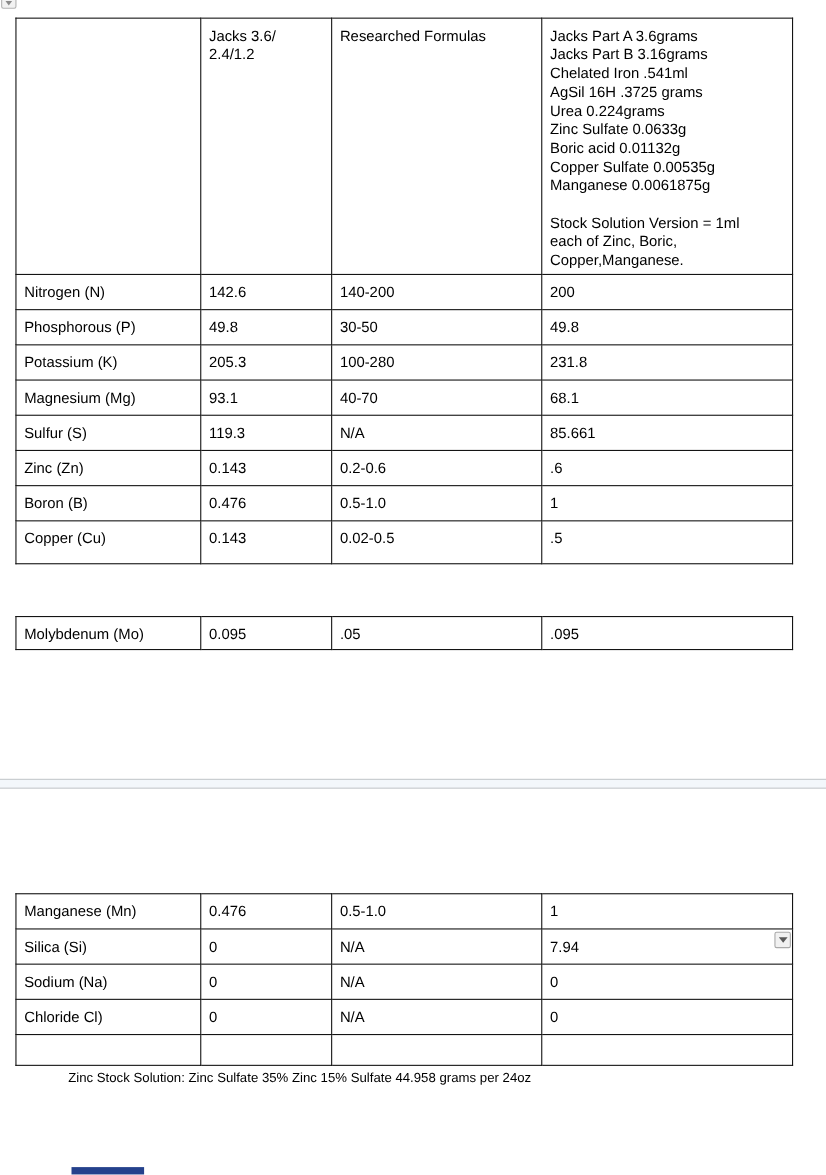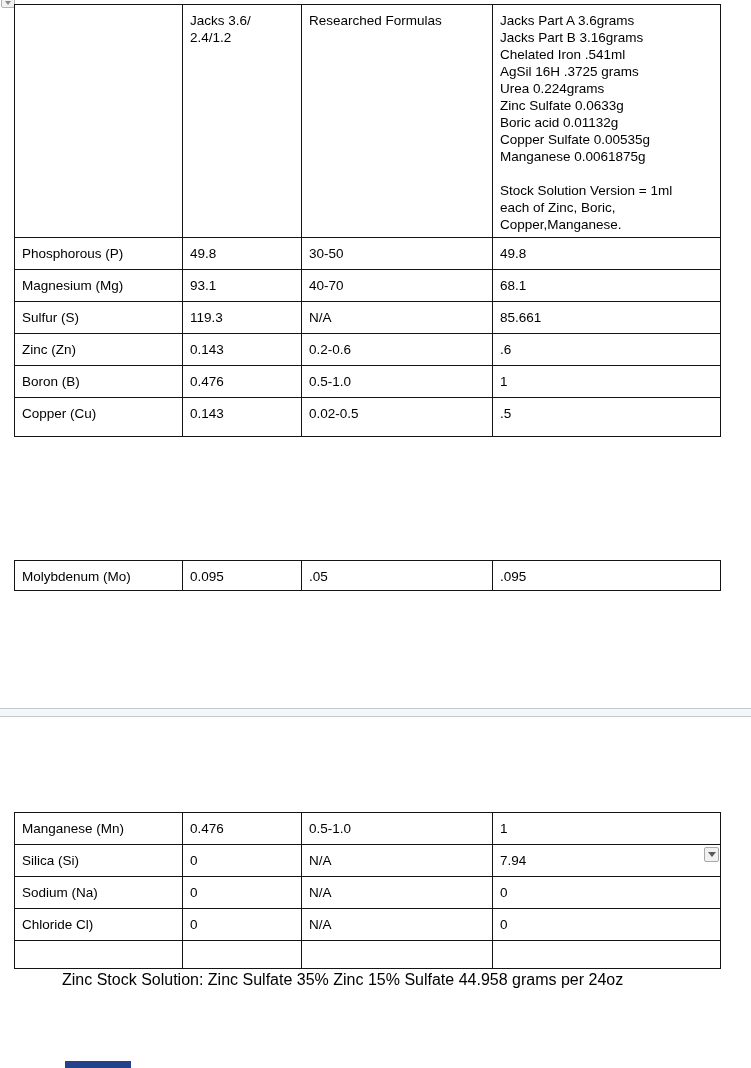--- a/index.html
+++ b/index.html
@@ -9,30 +9,30 @@
   }
   table.grid{
     position:absolute;border-collapse:collapse;table-layout:fixed;width:706px;left:14px;
     background:#fff;
   }
   table.grid td{
     border:1.5px solid #141414;vertical-align:top;
     padding:7px 4px 4px 7px;font-size:13.5px;line-height:17px;
     overflow:hidden;white-space:pre-line;
   }
-  .t1{top:4px;}
+  .t1{top:16px;}
   .t1-moly{top:560px;}
   .t2{top:812px;}
   td.hdr{padding-top:8px;}
   .page-break{
     position:absolute;left:0;top:708px;width:751px;height:7px;
     border-top:1px solid #c6c9cc;border-bottom:1px solid #c6c9cc;
   }
   .notes{
-    position:absolute;left:62px;top:969px;font-size:16px;line-height:22px;
+    position:absolute;left:62px;top:969px;font-size:12px;line-height:22px;
   }
   .dropdown-btn{
     position:absolute;left:704px;top:847px;width:13px;height:13px;
     background:#f1f1f1;border:1px solid #a9a9a9;border-radius:2px;
     display:flex;align-items:center;justify-content:center;cursor:pointer;
   }
   .dropdown-btn .arrow{
     width:0;height:0;border-left:4px solid transparent;border-right:4px solid transparent;
     border-top:5px solid #5a5a5a;
   }
@@ -79,24 +79,36 @@
 Zinc Sulfate 0.0633g
 Boric acid 0.01132g
 Copper Sulfate 0.00535g
 Manganese 0.0061875g
 
 Stock Solution Version = 1ml
 each of Zinc, Boric,
 Copper,Manganese.</td>
     </tr>
     <tr>
+      <td style="height:20px">Nitrogen (N)</td>
+      <td>142.6</td>
+      <td>140-200</td>
+      <td>200</td>
+    </tr>
+    <tr>
       <td style="height:20px">Phosphorous (P)</td>
       <td>49.8</td>
       <td>30-50</td>
       <td>49.8</td>
+    </tr>
+    <tr>
+      <td style="height:20px">Potassium (K)</td>
+      <td>205.3</td>
+      <td>100-280</td>
+      <td>231.8</td>
     </tr>
     <tr>
       <td style="height:20px">Magnesium (Mg)</td>
       <td>93.1</td>
       <td>40-70</td>
       <td>68.1</td>
     </tr>
     <tr>
       <td style="height:20px">Sulfur (S)</td>
       <td>119.3</td>

